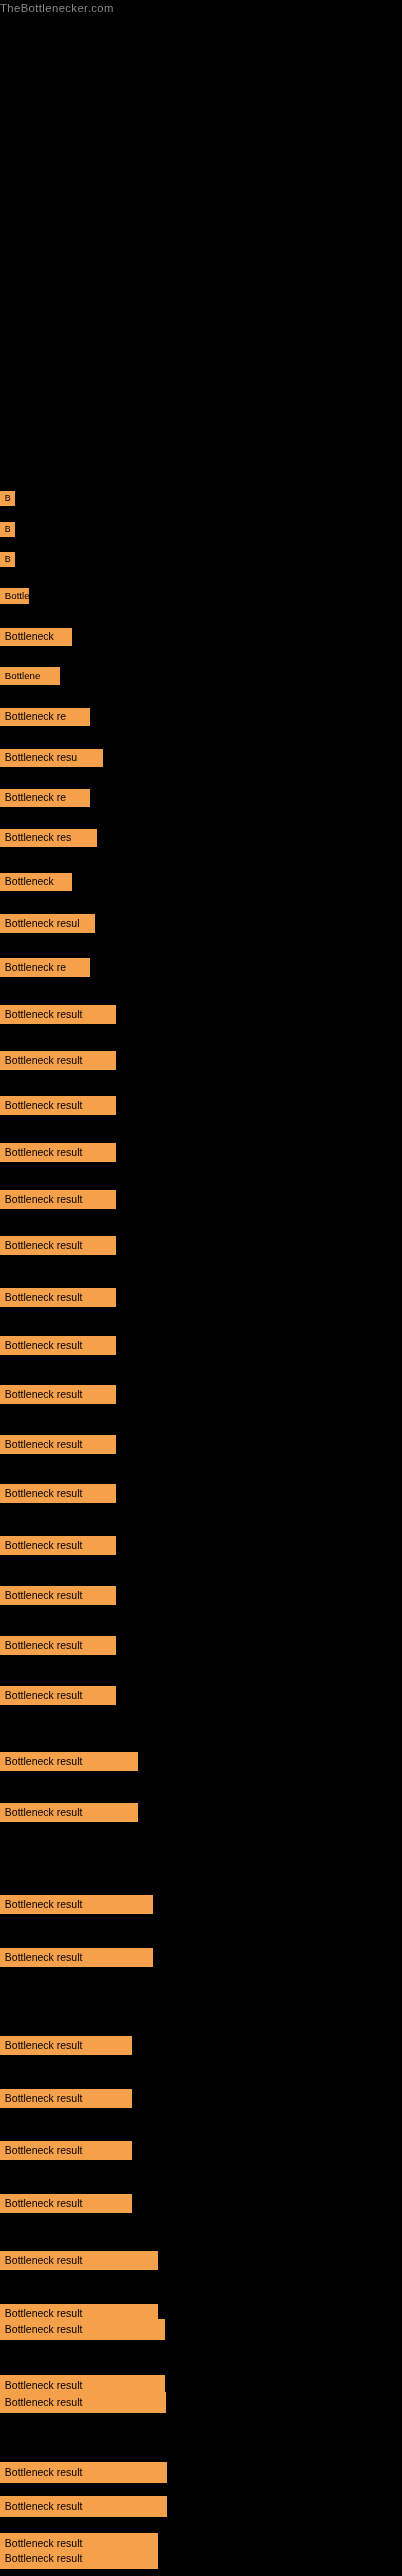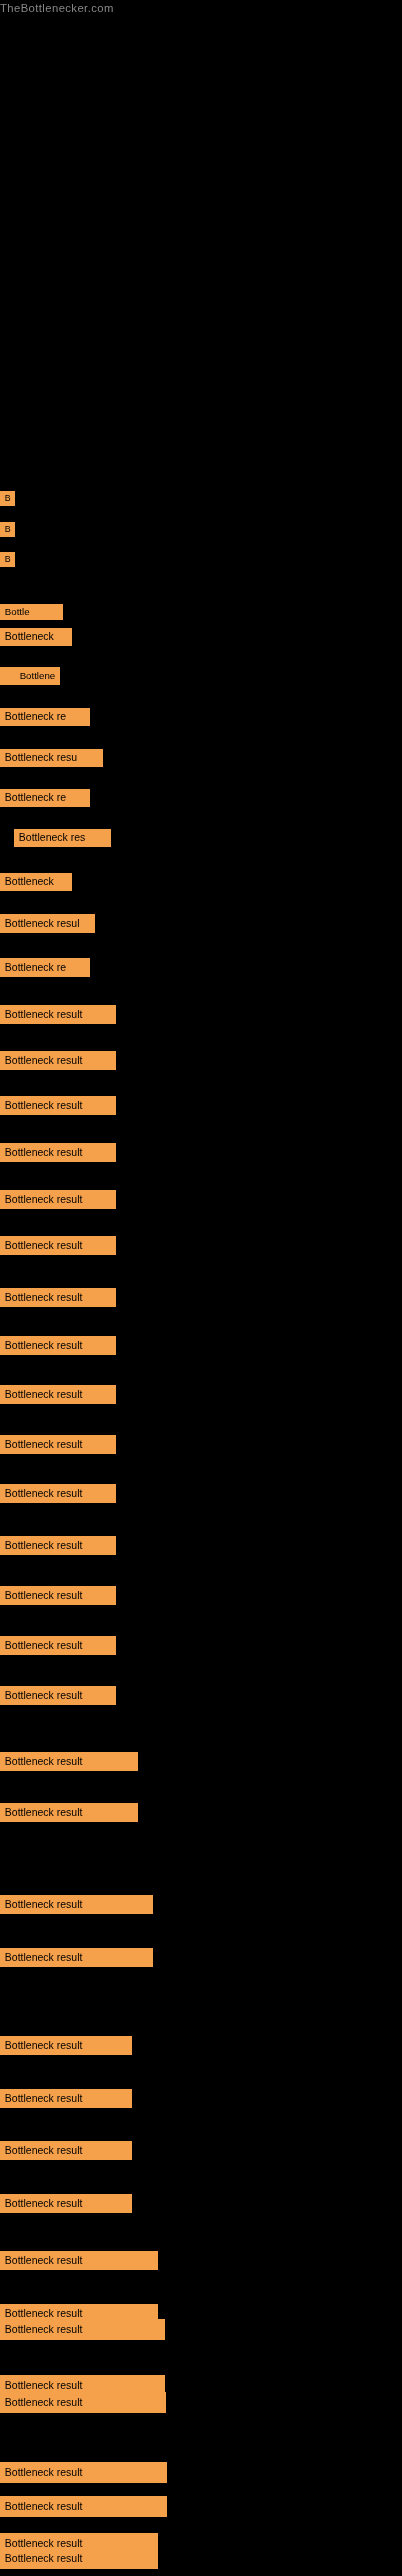--- a/index.html
+++ b/index.html
@@ -37,27 +37,27 @@
 <body>
 
 
 
 <span class="site-title">TheBottlenecker.com</span>
 
 <div id="items-container">
     <div class="bottleneck-item" style="top: 491px; width: 14.5px; height: 14.5px; font-size: 8.9px; line-height: 14.5px; padding-top: 0px; padding-bottom: 0px;">B</div>
     <div class="bottleneck-item" style="top: 522px; width: 14.5px; height: 14.5px; font-size: 8.9px; line-height: 14.5px; padding-top: 0px; padding-bottom: 0px;">B</div>
     <div class="bottleneck-item" style="top: 552px; width: 14.5px; height: 14.5px; font-size: 8.9px; line-height: 14.5px; padding-top: 0px; padding-bottom: 0px;">B</div>
-    <div class="bottleneck-item" style="top: 588px; width: 63px; height: 16px; font-size: 9.7px; line-height: 16px; padding-top: 0px; padding-bottom: 0px; margin-top: 16px;">Bottle</div>
+    <div class="bottleneck-item" style="top: 588px; width: 29px; height: 16px; font-size: 9.7px; line-height: 16px; padding-top: 0px; padding-bottom: 0px;">Bottle</div>
     <div class="bottleneck-item" style="top: 628px; width: 72px; height: 17.7px; font-size: 10.5px; line-height: 17.7px; padding-top: 0px; padding-bottom: 0px;">Bottleneck</div>
-    <div class="bottleneck-item" style="top: 667px; width: 60px; height: 17.7px; font-size: 9.7px; line-height: 17.7px; padding-top: 0px; padding-bottom: 0px; text-align: right;">Bottlene</div>
+    <div class="bottleneck-item" style="top: 667px; width: 60px; height: 17.7px; font-size: 9.7px; line-height: 17.7px; padding-top: 0px; padding-bottom: 0px;">Bottlene</div>
     <div class="bottleneck-item" style="top: 708px; width: 90px; height: 17.7px; font-size: 10.5px; line-height: 17.7px; padding-top: 0px; padding-bottom: 0px;">Bottleneck re</div>
     <div class="bottleneck-item" style="top: 749px; width: 103px; height: 17.7px; font-size: 10.5px; line-height: 17.7px; padding-top: 0px; padding-bottom: 1px;">Bottleneck resu</div>
     <div class="bottleneck-item" style="top: 789px; width: 90px; height: 17.7px; font-size: 10.5px; line-height: 17.7px; padding-top: 0px; padding-bottom: 0px;">Bottleneck re</div>
-    <div class="bottleneck-item" style="top: 829px; width: 97px; height: 17.7px; font-size: 10.5px; line-height: 17.7px; padding-top: 0px; padding-bottom: 0px; margin-left: 14px;">Bottleneck res</div>
+    <div class="bottleneck-item" style="top: 829px; width: 97px; height: 17.7px; font-size: 10.5px; line-height: 17.7px; padding-top: 0px; padding-bottom: 0px;">Bottleneck res</div>
     <div class="bottleneck-item" style="top: 873px; width: 72px; height: 17.7px; font-size: 10.5px; line-height: 17.7px; padding-top: 0px; padding-bottom: 0px;">Bottleneck</div>
     <div class="bottleneck-item" style="top: 914px; width: 95px; height: 19.3px; font-size: 10.5px; line-height: 19.3px; padding-top: 0px; padding-bottom: 0px;">Bottleneck resul</div>
     <div class="bottleneck-item" style="top: 958px; width: 90px; height: 19.3px; font-size: 10.5px; line-height: 19.3px; padding-top: 0px; padding-bottom: 0px;">Bottleneck re</div>
     <div class="bottleneck-item" style="top: 1005px; width: 116px; height: 19.3px; font-size: 10.5px; line-height: 19.3px; padding-top: 0px; padding-bottom: 0px;">Bottleneck result</div>
     <div class="bottleneck-item" style="top: 1051px; width: 116px; height: 19.3px; font-size: 10.5px; line-height: 19.3px; padding-top: 0px; padding-bottom: 0px;">Bottleneck result</div>
     <div class="bottleneck-item" style="top: 1096px; width: 116px; height: 19.3px; font-size: 10.5px; line-height: 19.3px; padding-top: 0px; padding-bottom: 0px;">Bottleneck result</div>
     <div class="bottleneck-item" style="top: 1143px; width: 116px; height: 19.3px; font-size: 10.5px; line-height: 19.3px; padding-top: 0px; padding-bottom: 0px;">Bottleneck result</div>
     <div class="bottleneck-item" style="top: 1190px; width: 116px; height: 19.3px; font-size: 10.5px; line-height: 19.3px; padding-top: 0px; padding-bottom: 0px;">Bottleneck result</div>
     <div class="bottleneck-item" style="top: 1236px; width: 116px; height: 19.3px; font-size: 10.5px; line-height: 19.3px; padding-top: 0px; padding-bottom: 0px;">Bottleneck result</div>
     <div class="bottleneck-item" style="top: 1288px; width: 116px; height: 19.3px; font-size: 10.5px; line-height: 19.3px; padding-top: 0px; padding-bottom: 0px;">Bottleneck result</div>

